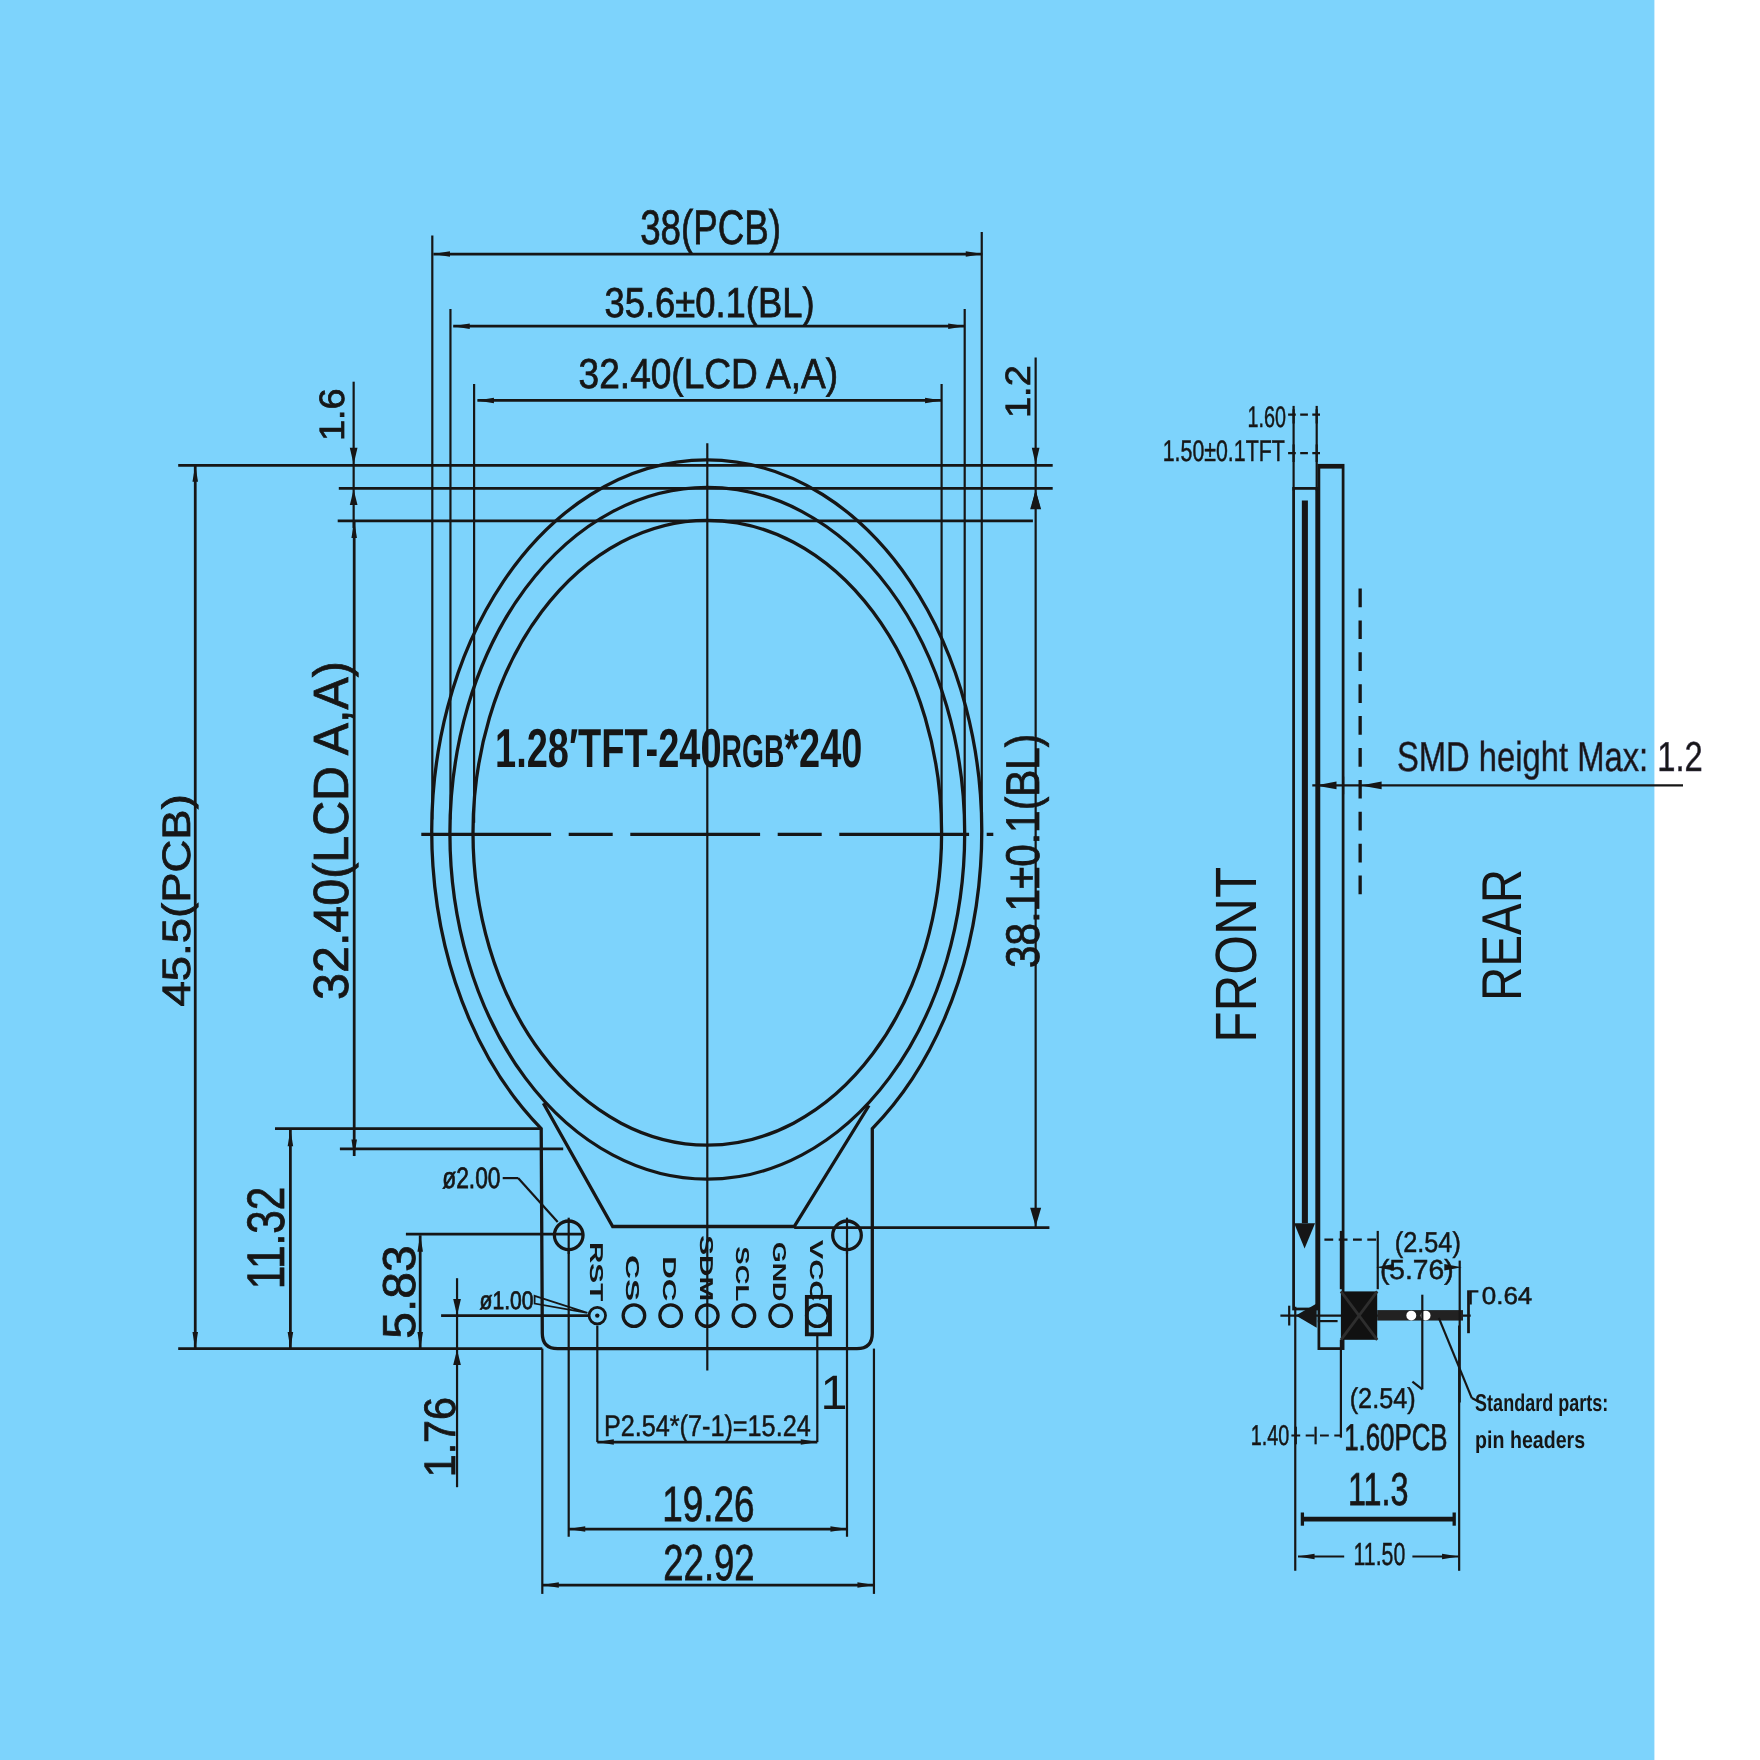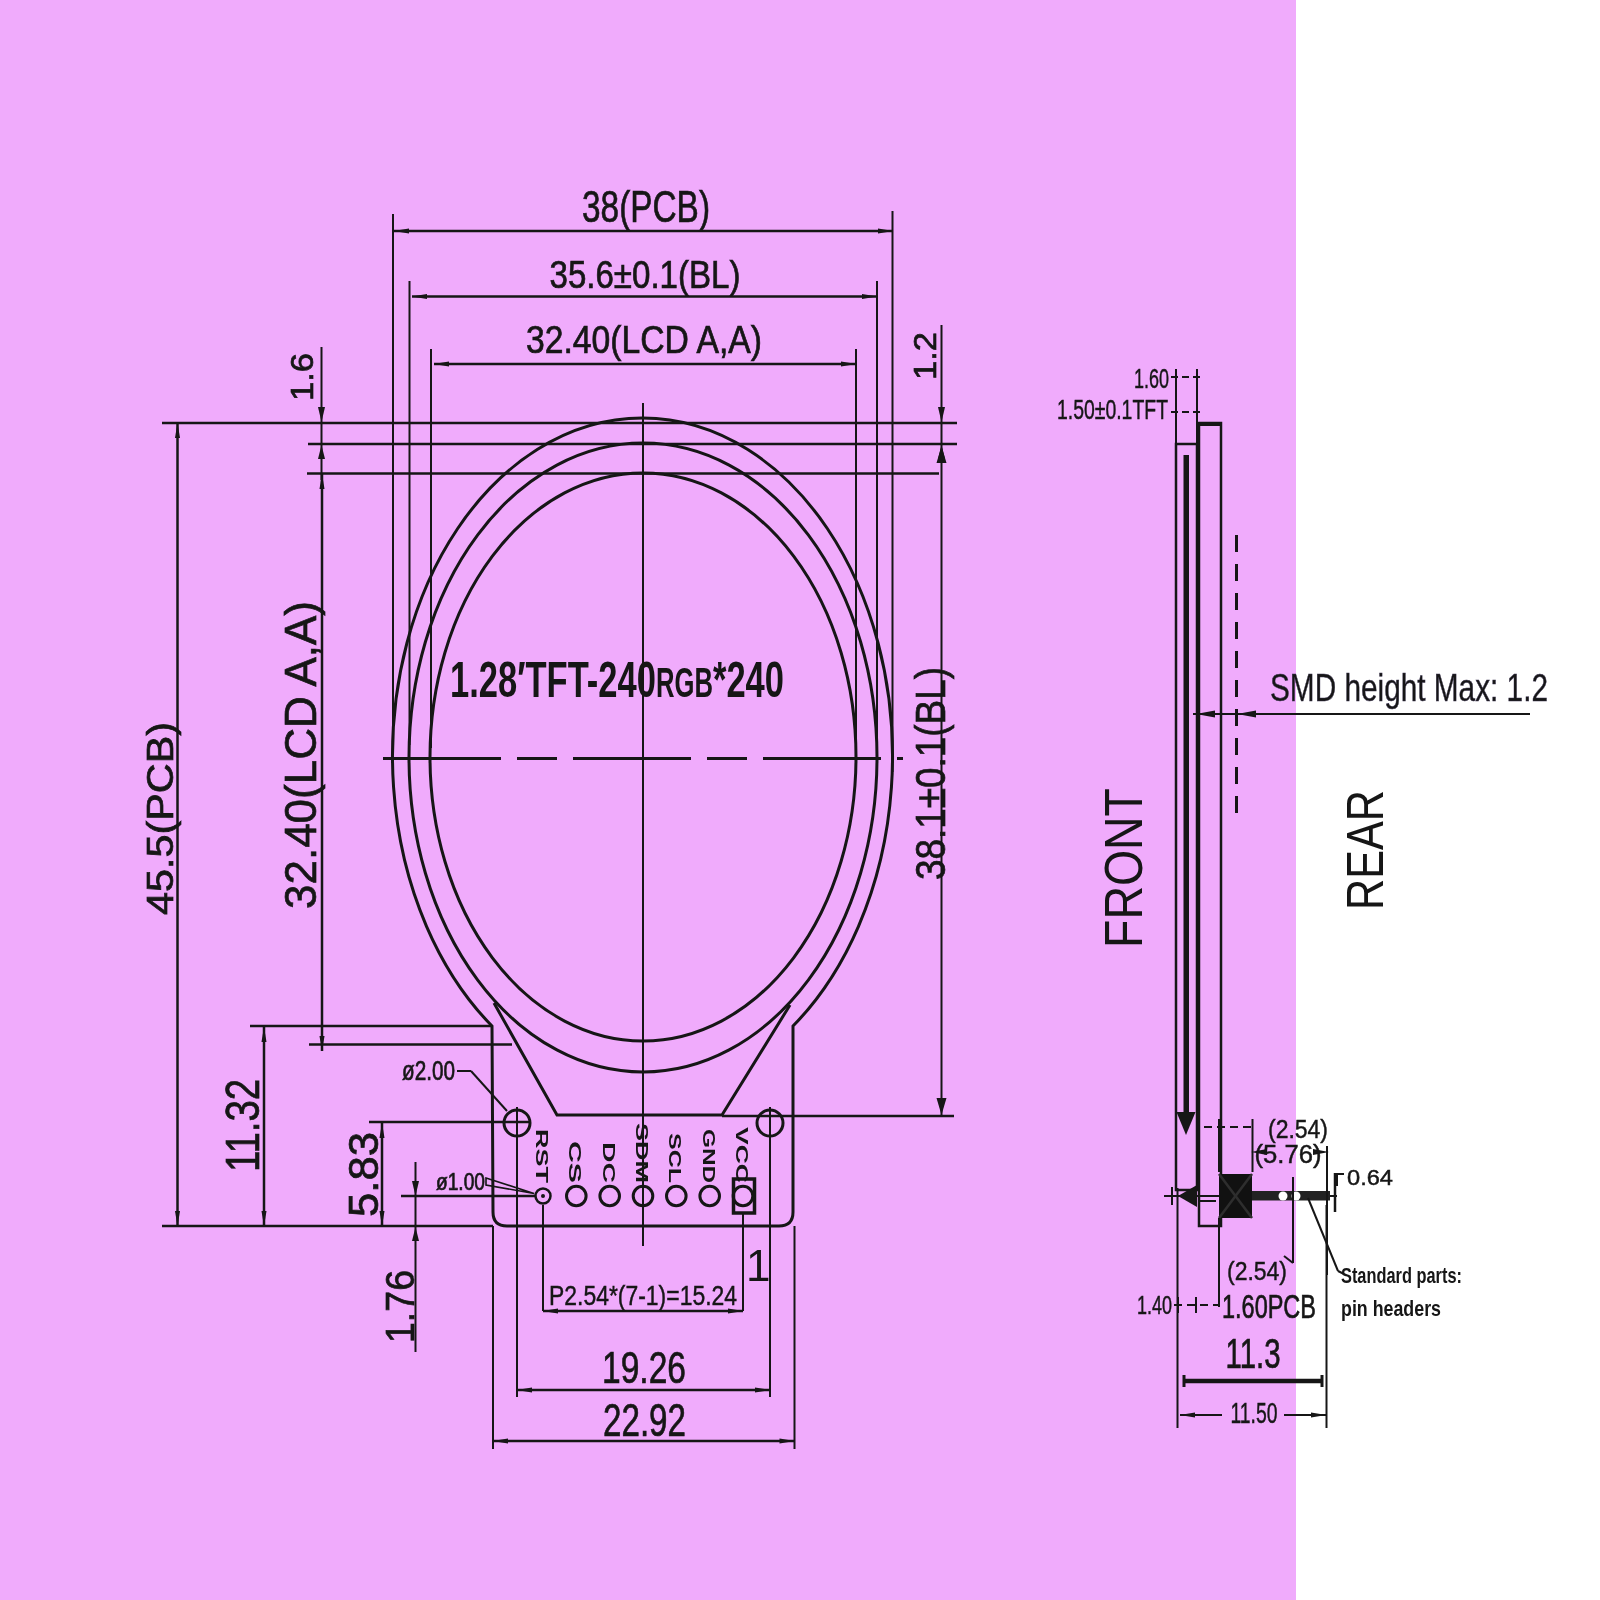--- a/index.html
+++ b/index.html
@@ -1,16 +1,16 @@
 <!DOCTYPE html>
 <html><head>
 <meta charset="utf-8">
 <style>
 html,body{margin:0;padding:0;background:#ffffff}
-#page{width:1296px;height:1600px;position:relative;background:#f0abfc}
+#page{width:1504px;height:1600px;position:relative;background:#7dd3fc}
 svg{filter:blur(0.4px)}
 text{font-family:"Liberation Sans",sans-serif;fill:#161616}
 .d{font-weight:400;stroke:#161616;stroke-width:0.7px;paint-order:stroke}
 .d2{font-weight:400;stroke:#161616;stroke-width:0.45px;paint-order:stroke}
 </style>
 </head>
 <body>
 <div id="page">
 <svg width="1600" height="1600" viewBox="0 0 1600 1600">
 <defs>

